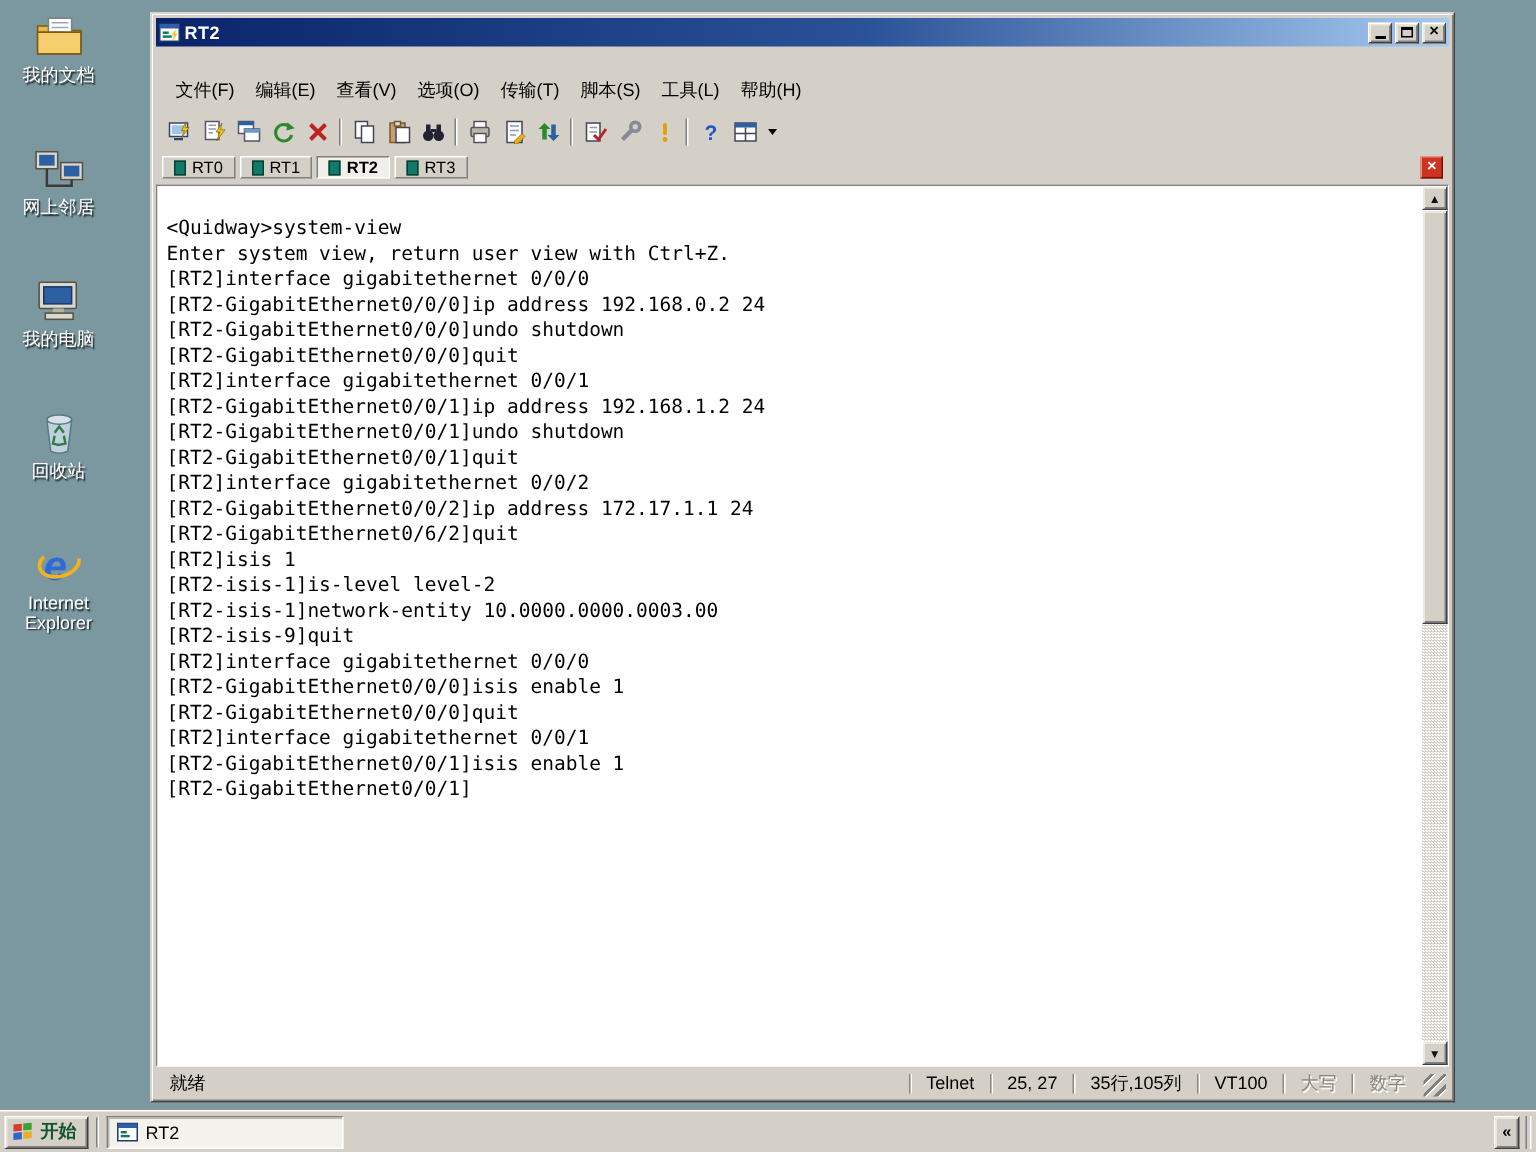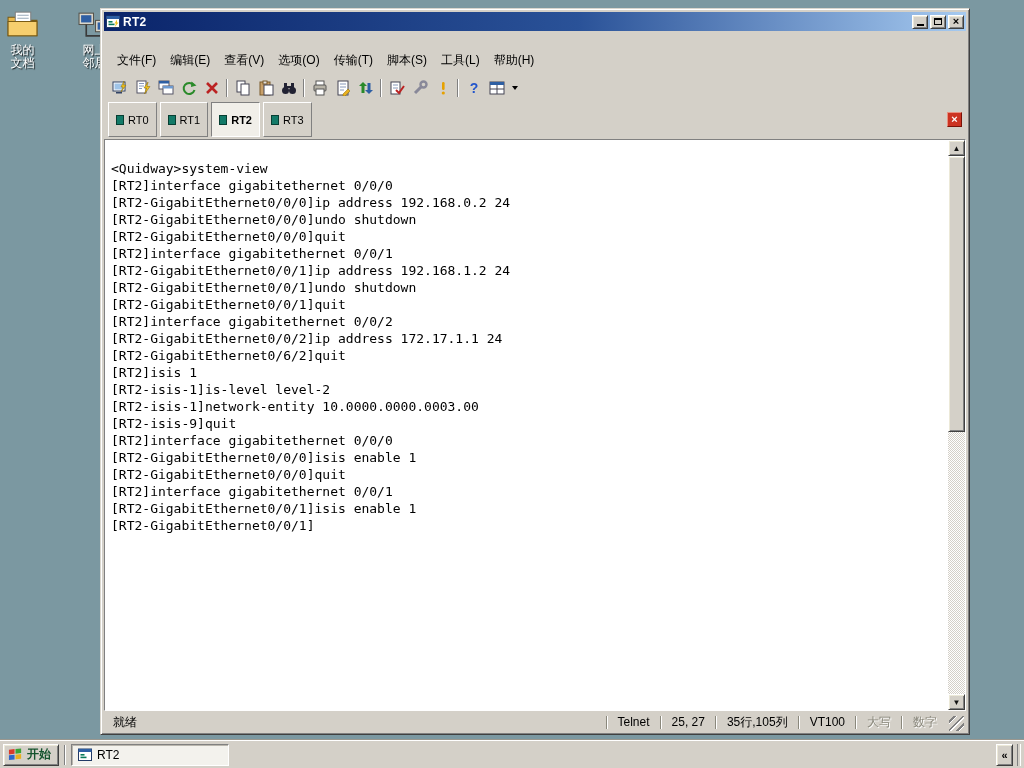--- a/index.html
+++ b/index.html
@@ -3,21 +3,21 @@
 <meta charset="utf-8">
 <style>
   * { box-sizing: border-box; }
   html,body { margin:0; padding:0; }
   body { width:1024px; height:768px; font-family:"Liberation Sans","DejaVu Sans",sans-serif; }
 
   .desktop { position:relative; width:1024px; height:768px; overflow:hidden;
              background:var(--desktop,#7B98A1); }
 
   
-  .icons { position:absolute; left:6px; top:8px; width:66px; display:flex; flex-direction:row; gap:39px; }
+  .icons { position:absolute; left:6px; top:8px; width:66px; display:flex; flex-direction:column; gap:39px; }
   .dicon { display:flex; flex-direction:column; align-items:center; gap:3px; cursor:default; }
   .dicon svg { width:33px; height:33px; }
   .dlabel { color:#fff; font-size:12px; line-height:13px; text-align:center;
             text-shadow:1px 1px 1px rgba(0,0,0,.85); }
 
   
   .raised { background:var(--chrome,#D4D0C8); border:1px solid;
             border-color:#FFFFFF #404040 #404040 #FFFFFF;
             box-shadow: inset 1px 1px 0 #ECE9D8, inset -1px -1px 0 #808080; }
 
@@ -44,21 +44,21 @@
 
   .toolbar { flex:0 0 28px; display:flex; align-items:center; padding:1px 4px; }
   .tbtn { width:23px; height:22px; display:flex; align-items:center; justify-content:center; }
   .tbtn svg { width:16px; height:16px; display:block; }
   .tsep { width:0; height:18px; border-left:1px solid #808080; border-right:1px solid #fff; margin:0 3px; }
   .tchev { width:13px; height:22px; display:flex; align-items:center; justify-content:center; }
   .tri { width:0; height:0; border-left:3px solid transparent; border-right:3px solid transparent; border-top:4px solid #000; }
 
   .tabbar { flex:0 0 21px; display:flex; align-items:center; gap:3px; padding:0 4px 2px; }
   .tabs { display:flex; gap:3px; align-items:center; }
-  .tab { height:35px; display:inline-flex; align-items:center; gap:4px; padding:0 7px; font-size:11px;
+  .tab { height:15px; display:inline-flex; align-items:center; gap:4px; padding:0 7px; font-size:11px;
          background:var(--chrome,#D4D0C8); border:1px solid; border-color:#FFFFFF #808080 #808080 #FFFFFF; }
   .tab.active { background:#F1EFE9; font-weight:bold; border-color:#808080 #FFFFFF #FFFFFF #808080; }
   .tab-ic { width:8px; height:10px; background:#127A68; border:1px solid #073F33; }
   .tab-close { margin-left:auto; width:15px; height:15px; padding:0; display:flex; align-items:center; justify-content:center;
                background:var(--close-tab-red,#CC3322); color:#fff; font-weight:bold; font-size:11px; line-height:1;
                border:1px solid; border-color:#E89080 #7A1208 #7A1208 #E89080; }
 
   .client { flex:1; min-height:0; display:flex; background:#fff;
             border:1px solid; border-color:#808080 #FFFFFF #FFFFFF #808080;
             box-shadow: inset 1px 1px 0 #404040; }
@@ -330,20 +330,21 @@
           </span>
         </div>
       <button class="tab-close">×</button>
     </div>
 
     <div class="client">
       <div class="term">
 
       <div class="tline"></div>
           <div class="tline">&lt;Quidway&gt;system-view</div>
+          <div class="tline">Enter system view, return user view with Ctrl+Z.</div>
           <div class="tline">[RT2]interface gigabitethernet 0/0/0</div>
           <div class="tline">[RT2-GigabitEthernet0/0/0]ip address 192.168.0.2 24</div>
           <div class="tline">[RT2-GigabitEthernet0/0/0]undo shutdown</div>
           <div class="tline">[RT2-GigabitEthernet0/0/0]quit</div>
           <div class="tline">[RT2]interface gigabitethernet 0/0/1</div>
           <div class="tline">[RT2-GigabitEthernet0/0/1]ip address 192.168.1.2 24</div>
           <div class="tline">[RT2-GigabitEthernet0/0/1]undo shutdown</div>
           <div class="tline">[RT2-GigabitEthernet0/0/1]quit</div>
           <div class="tline">[RT2]interface gigabitethernet 0/0/2</div>
           <div class="tline">[RT2-GigabitEthernet0/0/2]ip address 172.17.1.1 24</div>

